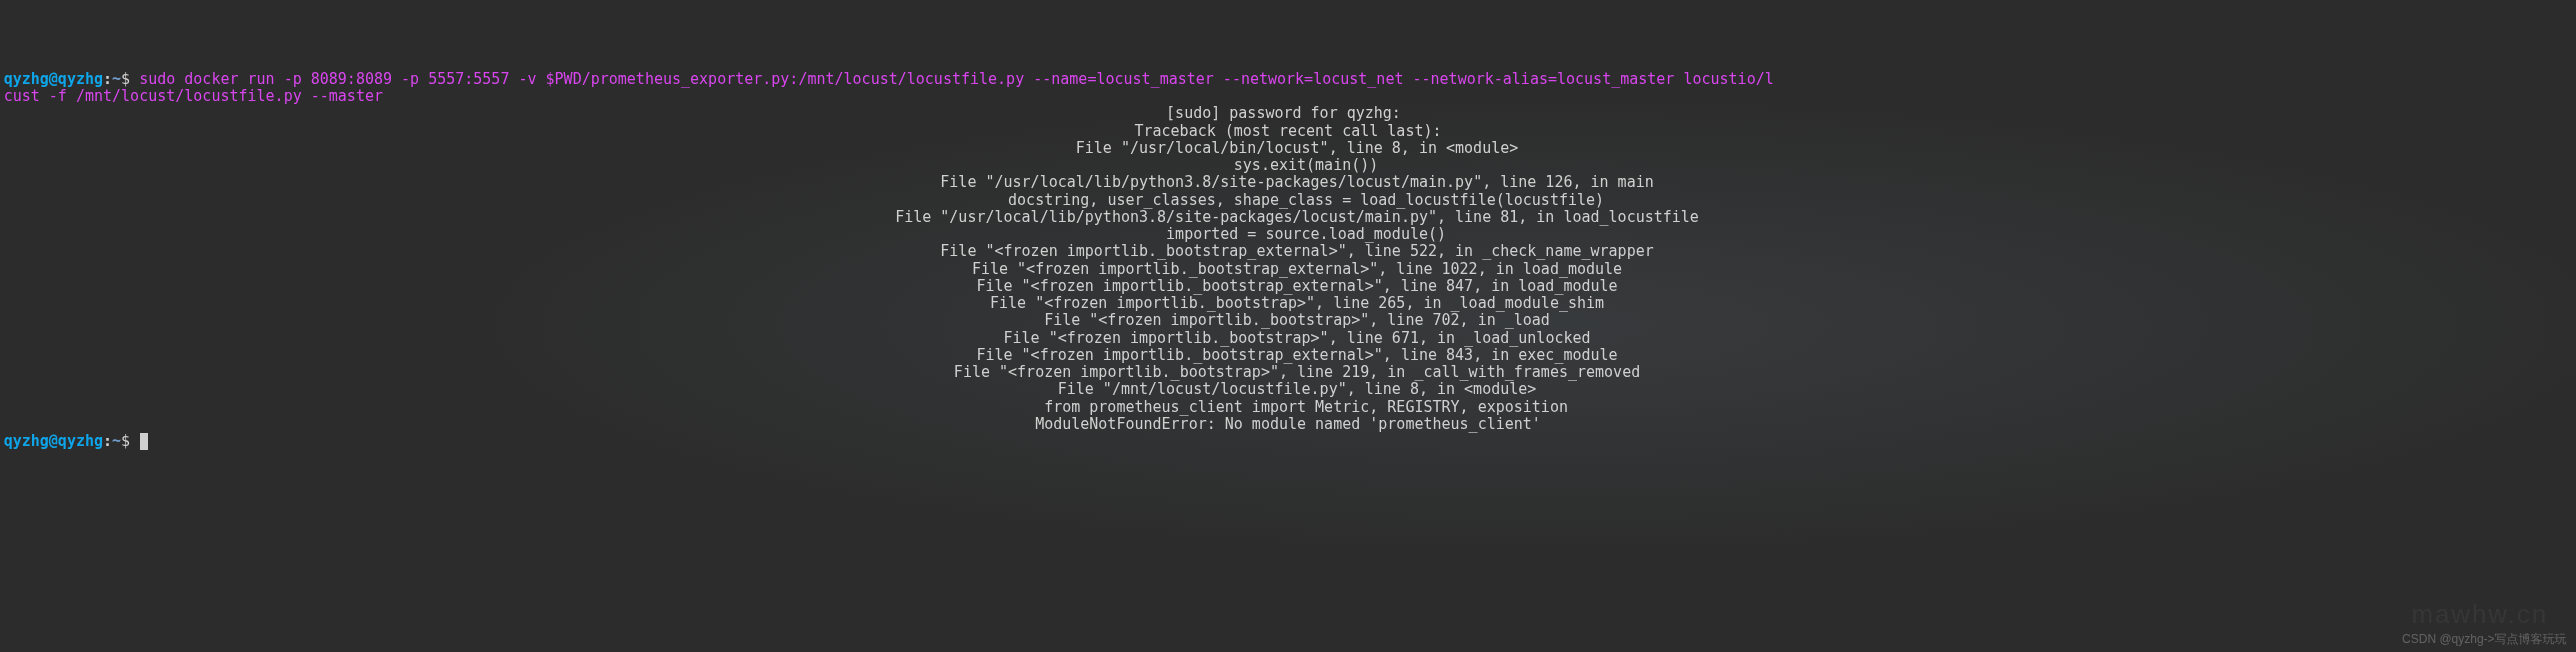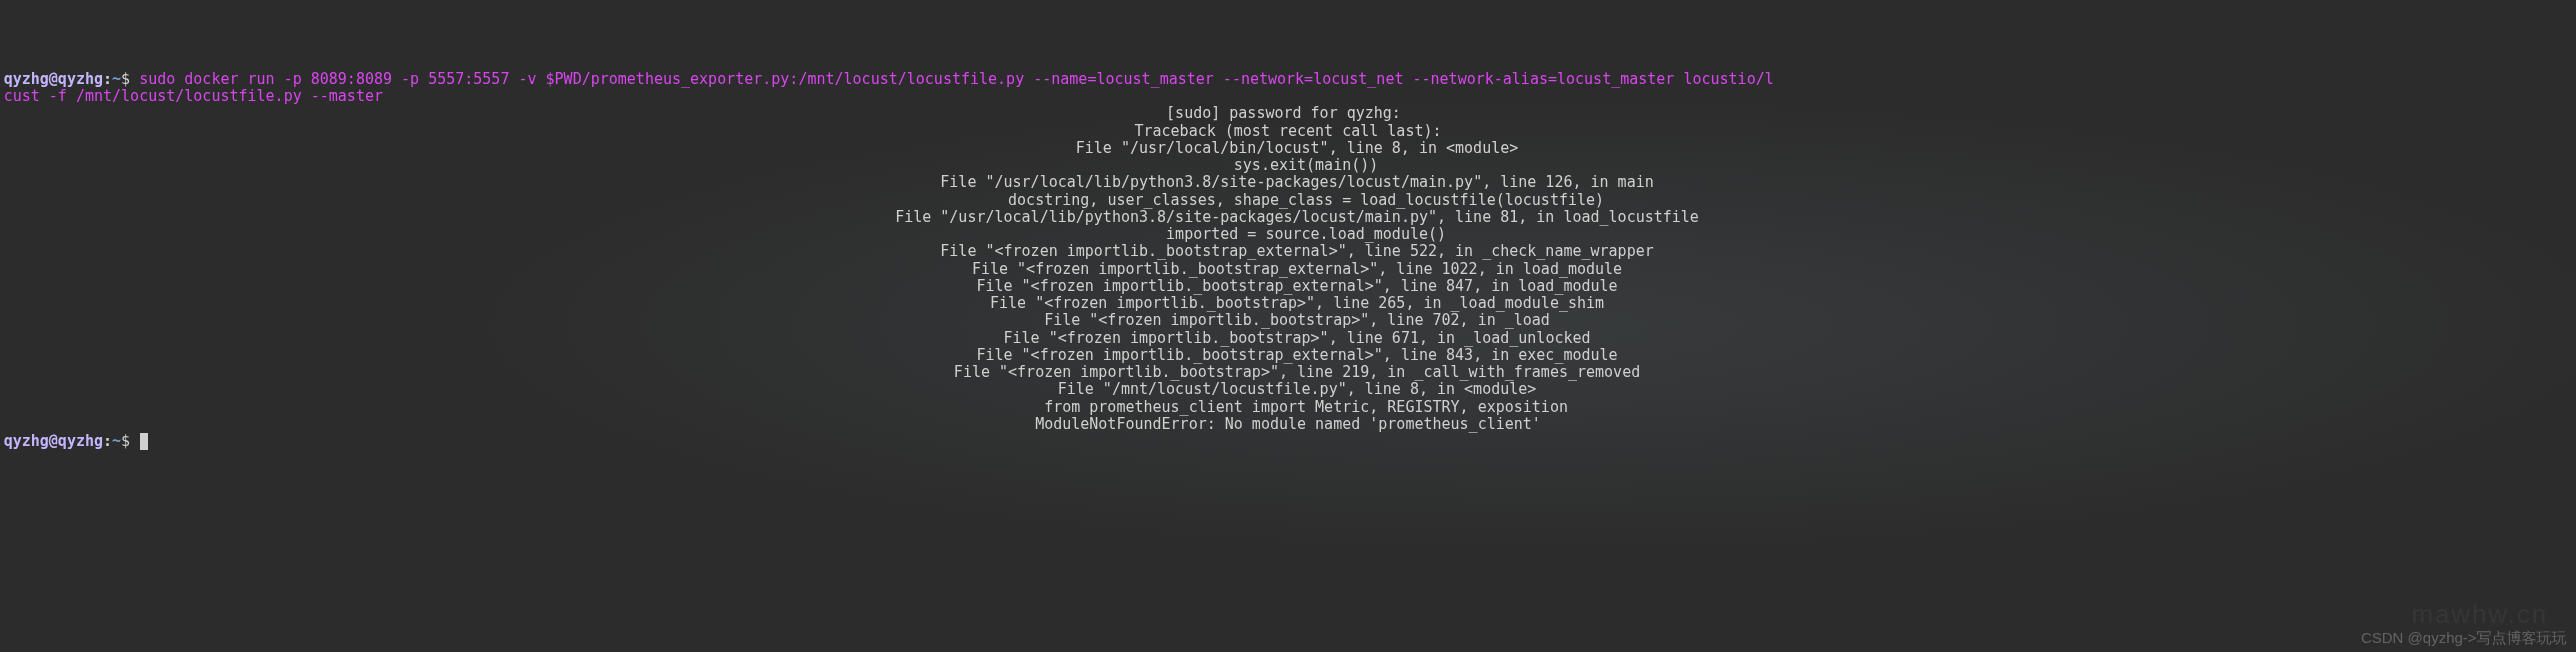--- a/index.html
+++ b/index.html
@@ -14,21 +14,21 @@
       font-size: 15px;
       line-height: 1.15;
       color: #d0d0d0;
       padding: 1.9px 3.7px;
       white-space: pre;
       overflow: hidden;
       min-height: 652px;
       position: relative;
     }
     .prompt-user {
-      color: #c4b5fd;
+      color: #0ea5e9;
       font-weight: bold;
     }
     .prompt-sep {
       color: #d0d0d0;
       font-weight: bold;
     }
     .prompt-path {
       color: #729fcf;
       font-weight: bold;
     }
@@ -51,21 +51,21 @@
       margin-left: 0.9px;
     }
     .line {
       display: block;
     }
     .watermark {
       position: absolute;
       right: 9.4px;
       bottom: 5.6px;
       color: rgba(200,200,200,0.35);
-      font-size: 15px;
+      font-size: 12px;
       font-family: sans-serif;
     }
     .watermark-bg {
       position: absolute;
       right: 28px;
       bottom: 22.5px;
       color: rgba(255,255,255,0.05);
       font-size: 26px;
       font-family: sans-serif;
       letter-spacing: 1.9px;

